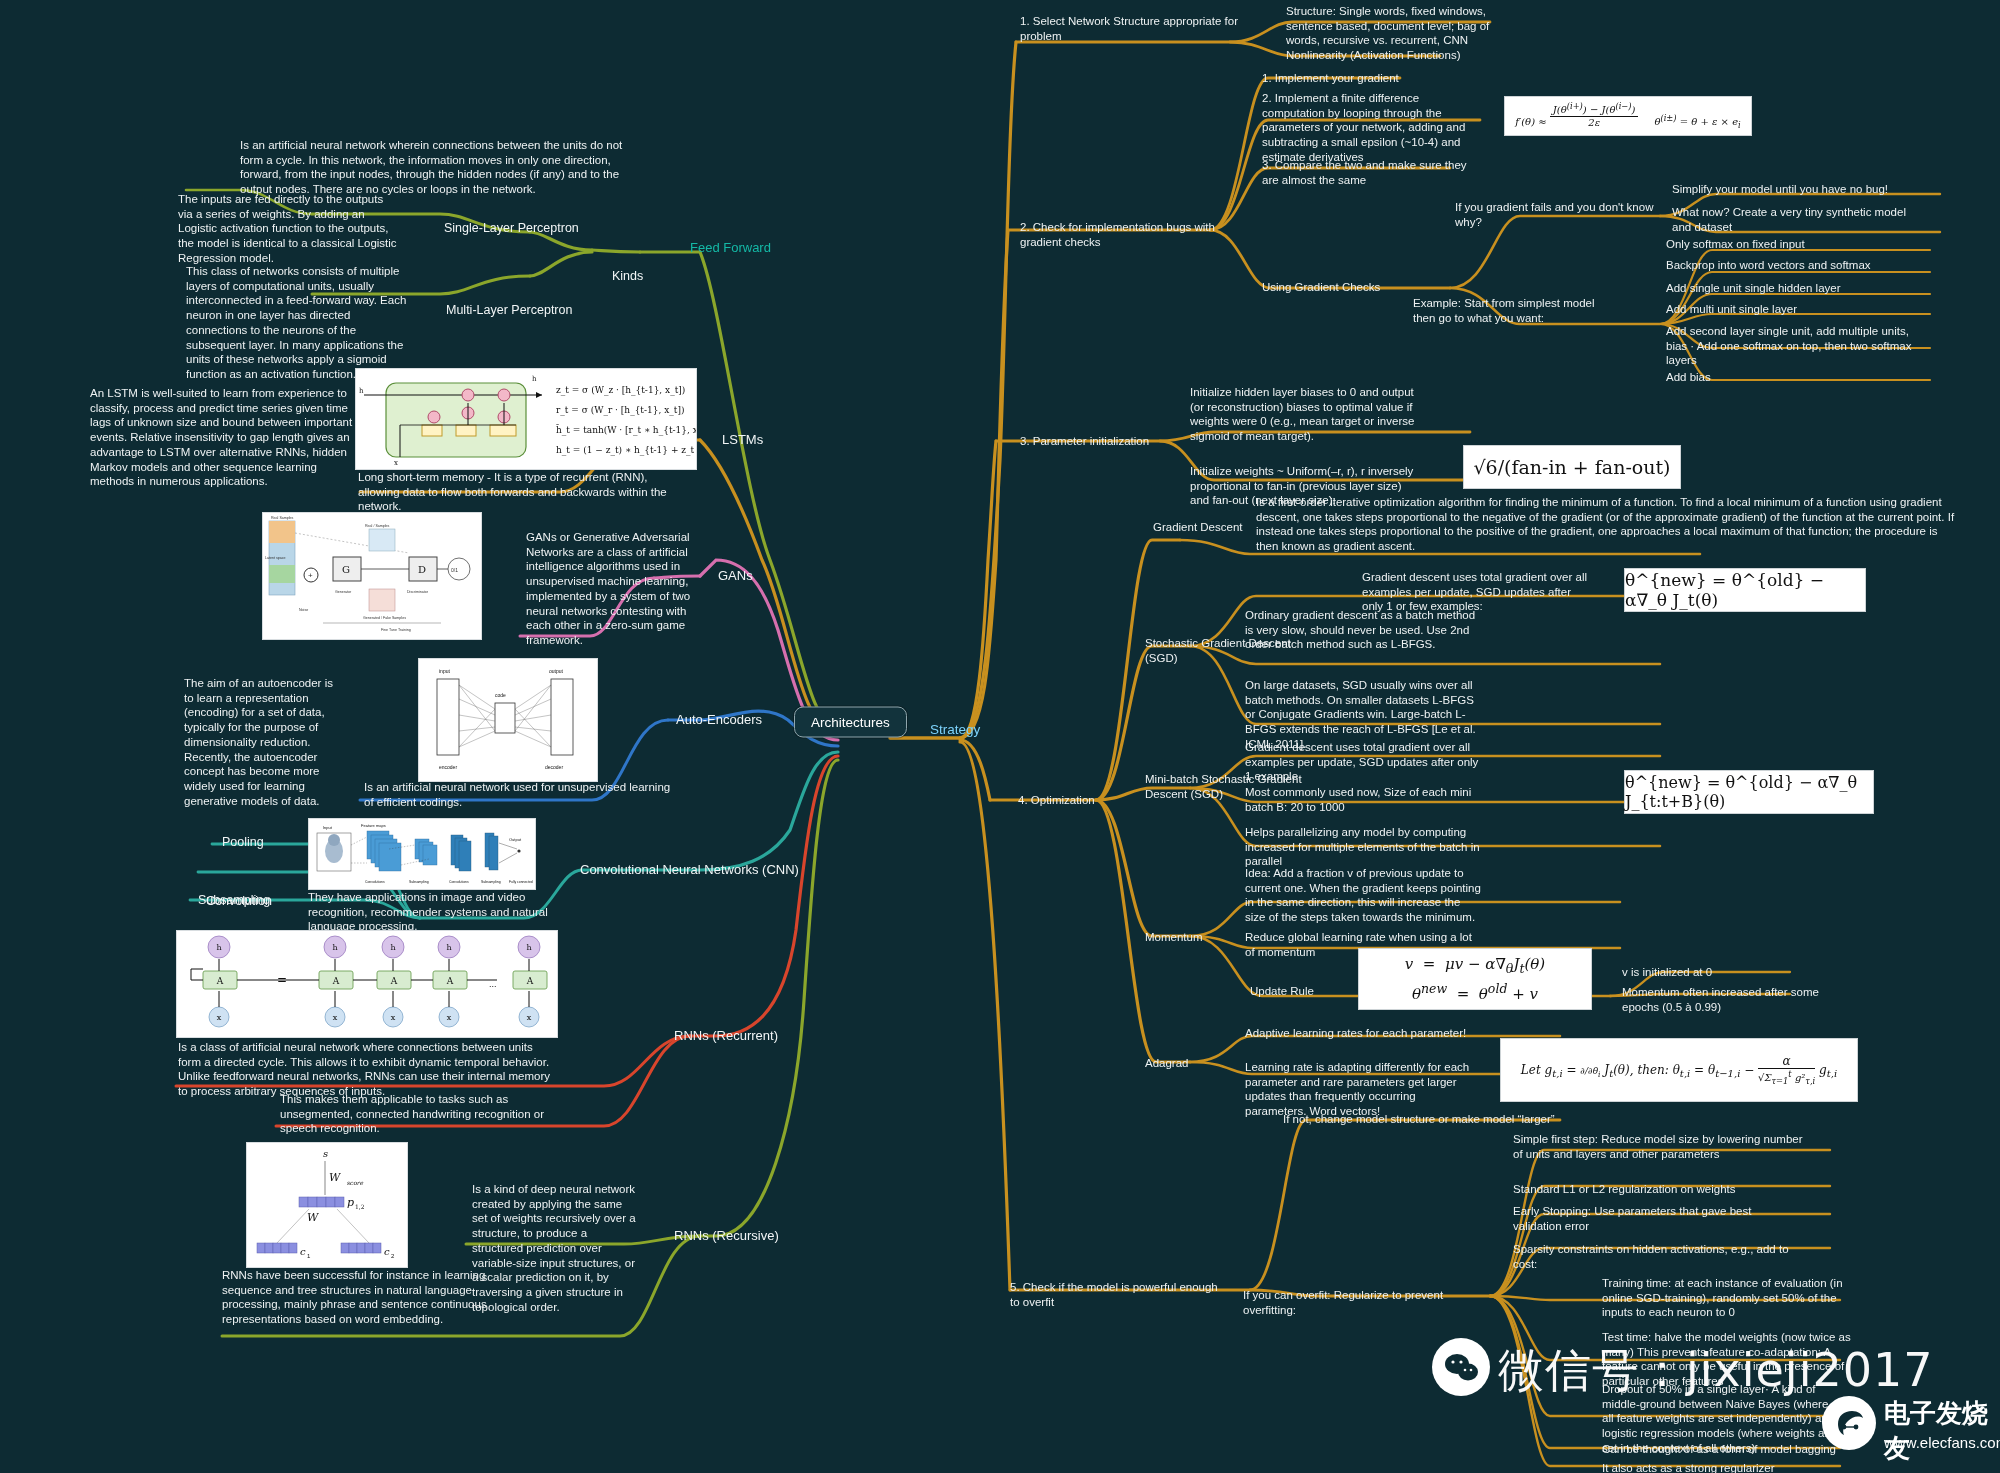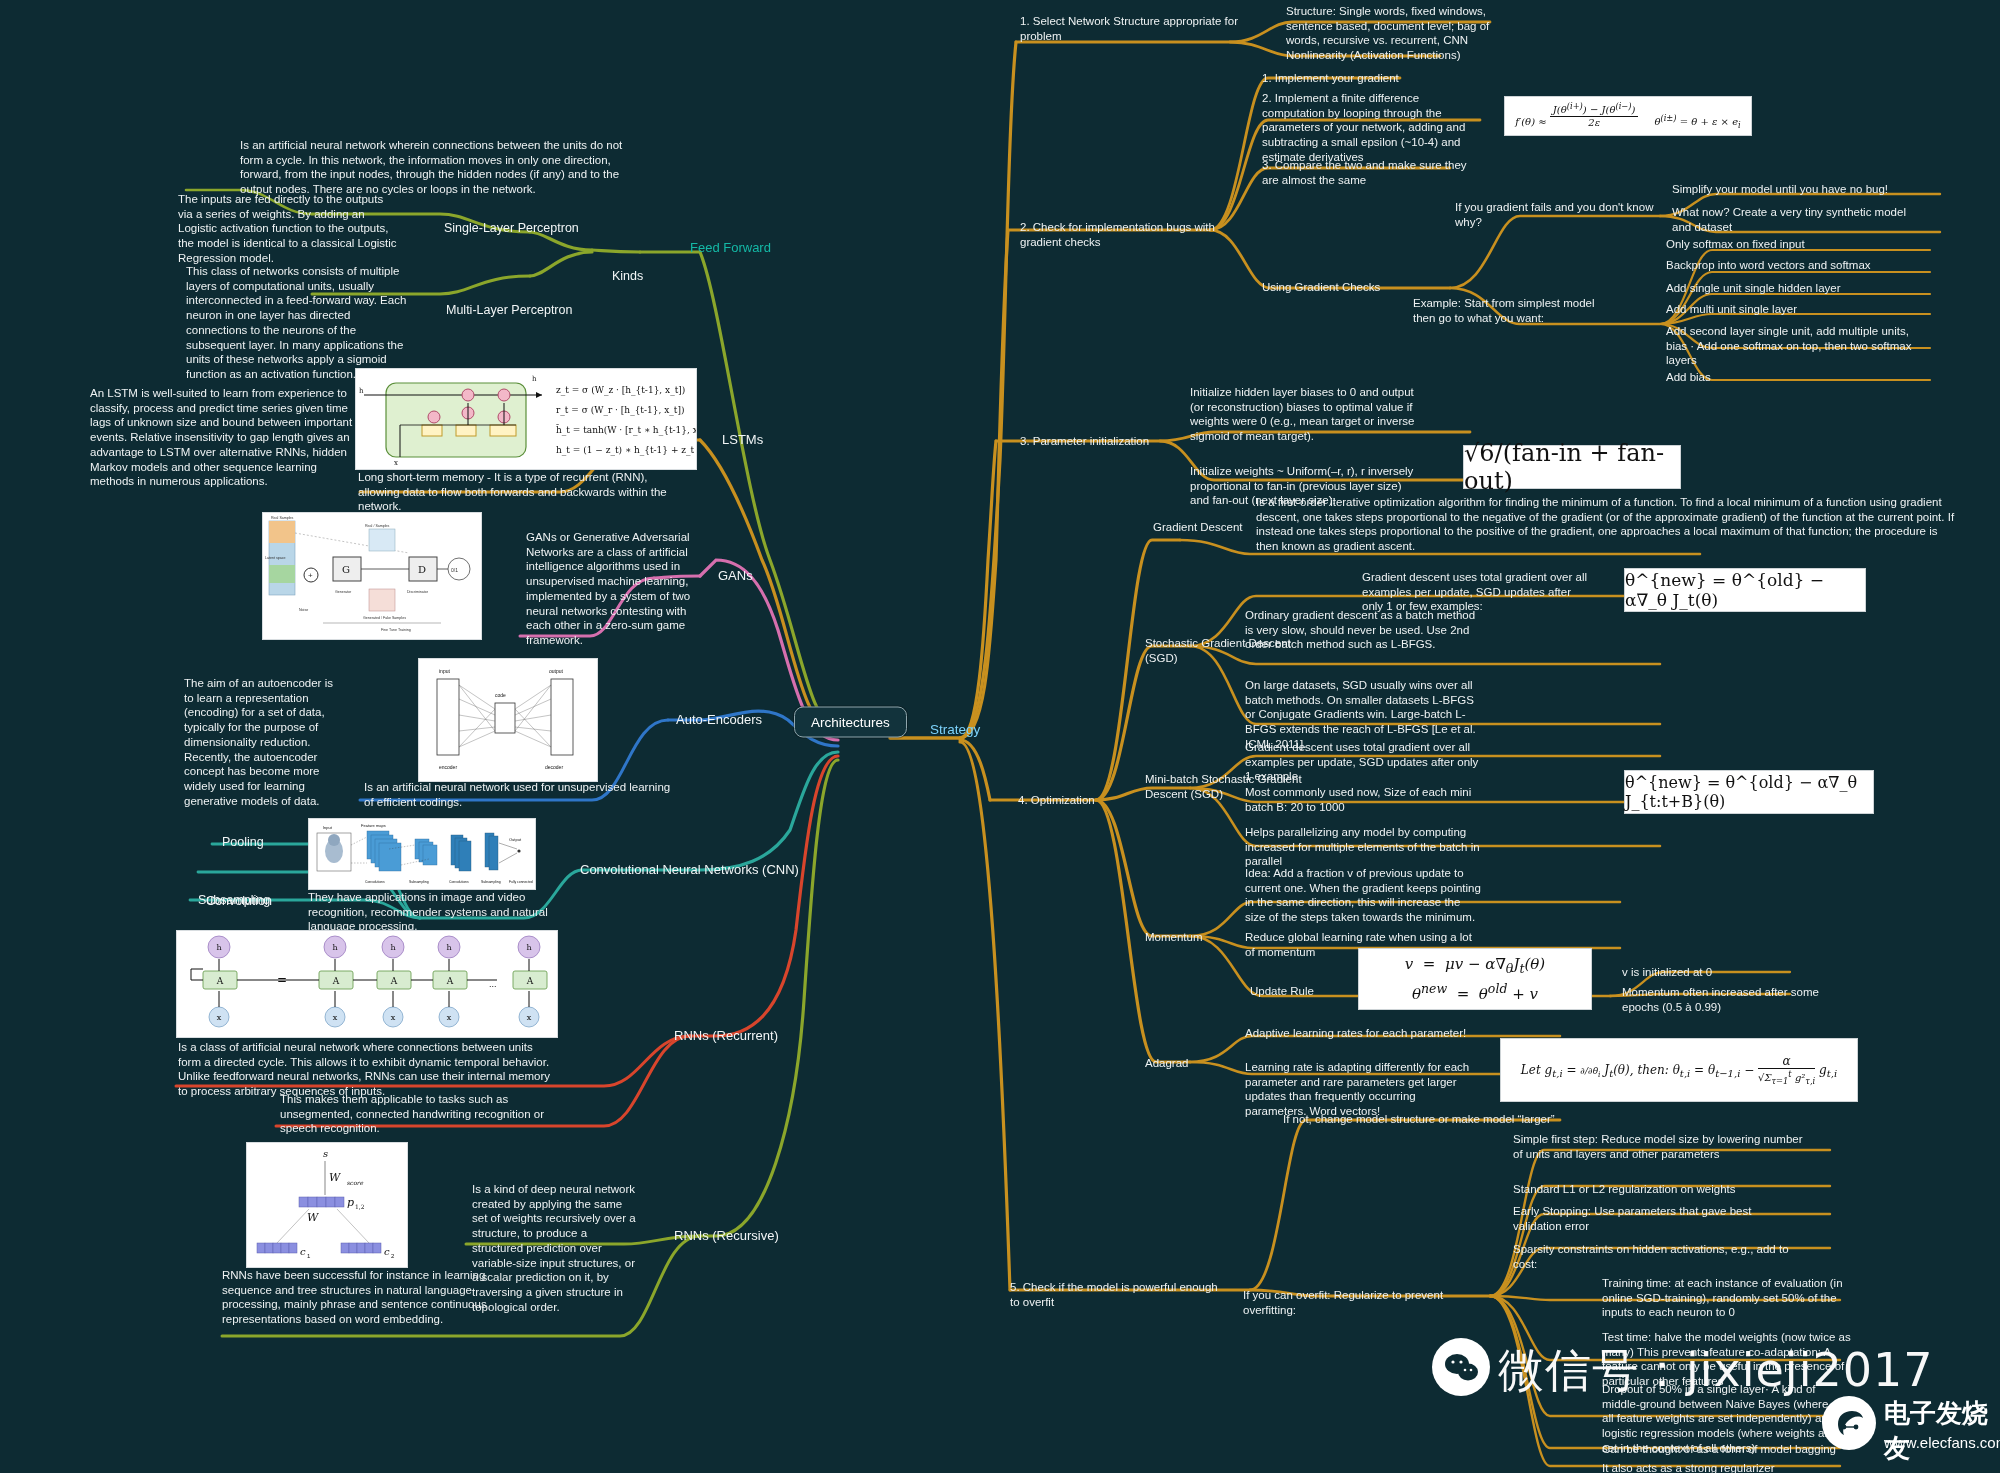--- a/index.html
+++ b/index.html
@@ -425,21 +425,21 @@
   <div class="node t" style="left:1666px;top:324px;width:255px;">Add second layer single unit, add multiple units, bias · Add one softmax on top, then two softmax layers</div>
   <div class="node t" style="left:1666px;top:370px;width:255px;">Add bias</div>
 
   <div class="formula" style="left:1504px;top:96px;width:238px;height:38px;font-size:10px;padding:0 4px;">
     <span style="font-style:italic;">f′(θ) ≈ <span style="display:inline-block;text-align:center;"><span style="border-bottom:1px solid #111;display:block;padding:0 3px;">J(θ<sup>(i+)</sup>) − J(θ<sup>(i−)</sup>)</span><span style="display:block;">2ε</span></span> &nbsp;&nbsp;&nbsp; θ<sup>(i±)</sup> = θ + ε × e<sub>i</sub></span>
   </div>
 
   <div class="node t" style="left:1020px;top:434px;width:200px;">3. Parameter initialization</div>
   <div class="node t" style="left:1190px;top:385px;width:230px;">Initialize hidden layer biases to 0 and output (or reconstruction) biases to optimal value if weights were 0 (e.g., mean target or inverse sigmoid of mean target).</div>
   <div class="node t" style="left:1190px;top:464px;width:230px;">Initialize weights ~ Uniform(–r, r), r inversely proportional to fan-in (previous layer size) and fan-out (next layer size):</div>
-  <div class="formula" style="left:1463px;top:445px;width:216px;height:42px;font-size:24px;">√6/(fan-in + fan-out)</div>
+  <div class="formula" style="left:1463px;top:445px;width:216px;height:42px;font-size:19px;">√6/(fan-in + fan-out)</div>
 
   <div class="node t" style="left:1018px;top:793px;width:160px;">4. Optimization</div>
 
   <div class="node t" style="left:1145px;top:520px;width:160px;margin-left:8px;">Gradient Descent</div>
   <div class="node t" style="left:1256px;top:495px;width:700px;">Is a first-order iterative optimization algorithm for finding the minimum of a function. To find a local minimum of a function using gradient descent, one takes steps proportional to the negative of the gradient (or of the approximate gradient) of the function at the current point. If instead one takes steps proportional to the positive of the gradient, one approaches a local maximum of that function; the procedure is then known as gradient ascent.</div>
 
   <div class="node t" style="left:1145px;top:636px;width:180px;">Stochastic Gradient Descent (SGD)</div>
   <div class="node t" style="left:1362px;top:570px;width:226px;">Gradient descent uses total gradient over all examples per update, SGD updates after only 1 or few examples:</div>
   <div class="formula" style="left:1624px;top:568px;width:240px;height:42px;font-size:17px;">θ^{new} = θ^{old} − α∇_θ J_t(θ)</div>
   <div class="node t" style="left:1245px;top:608px;width:236px;">Ordinary gradient descent as a batch method is very slow, should never be used. Use 2nd order batch method such as L-BFGS.</div>

